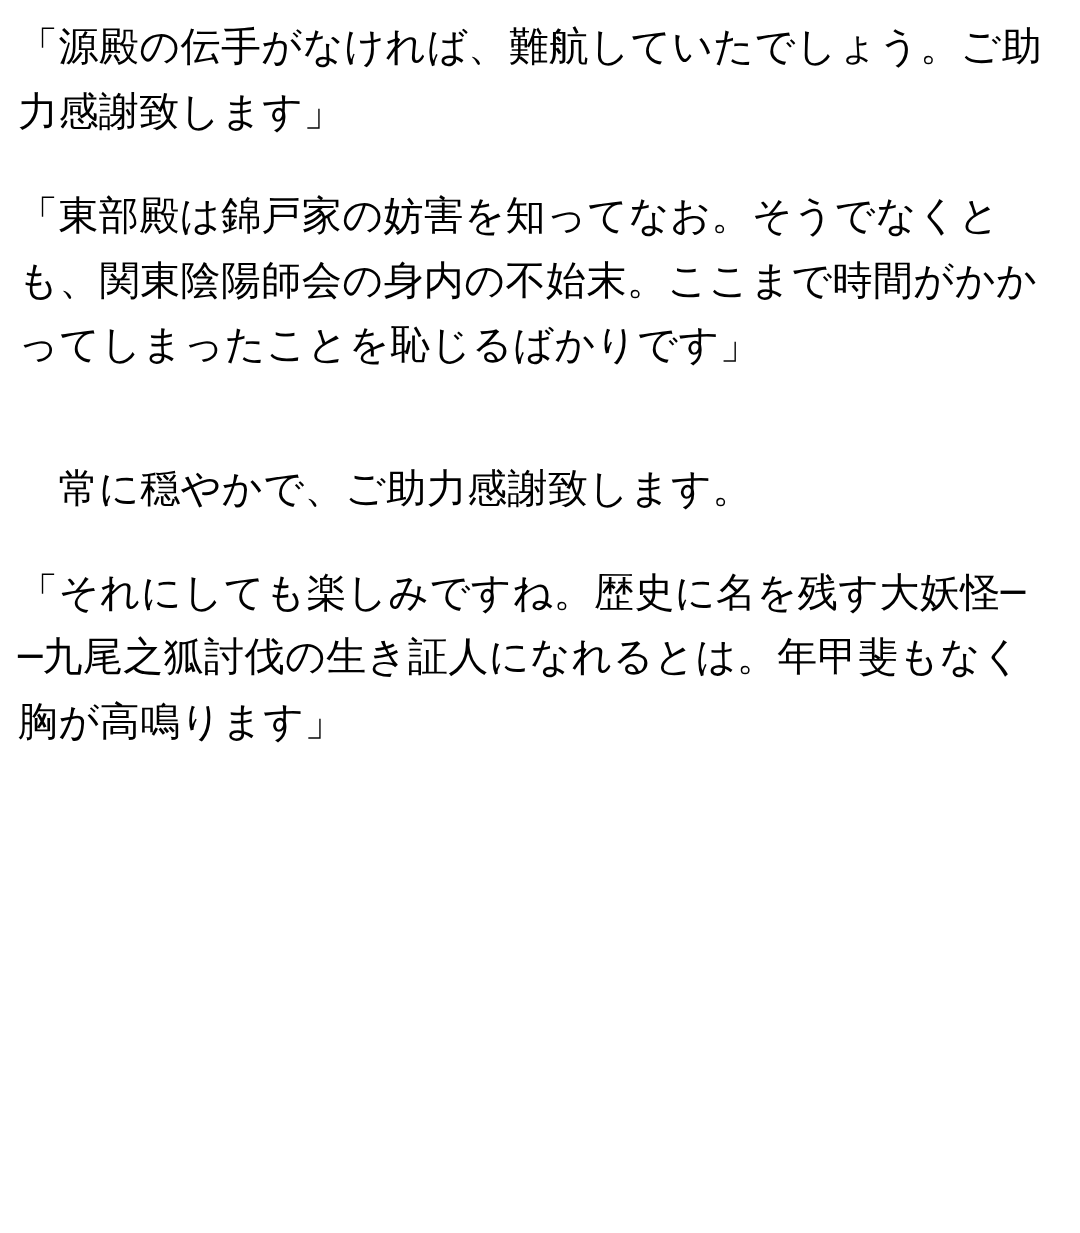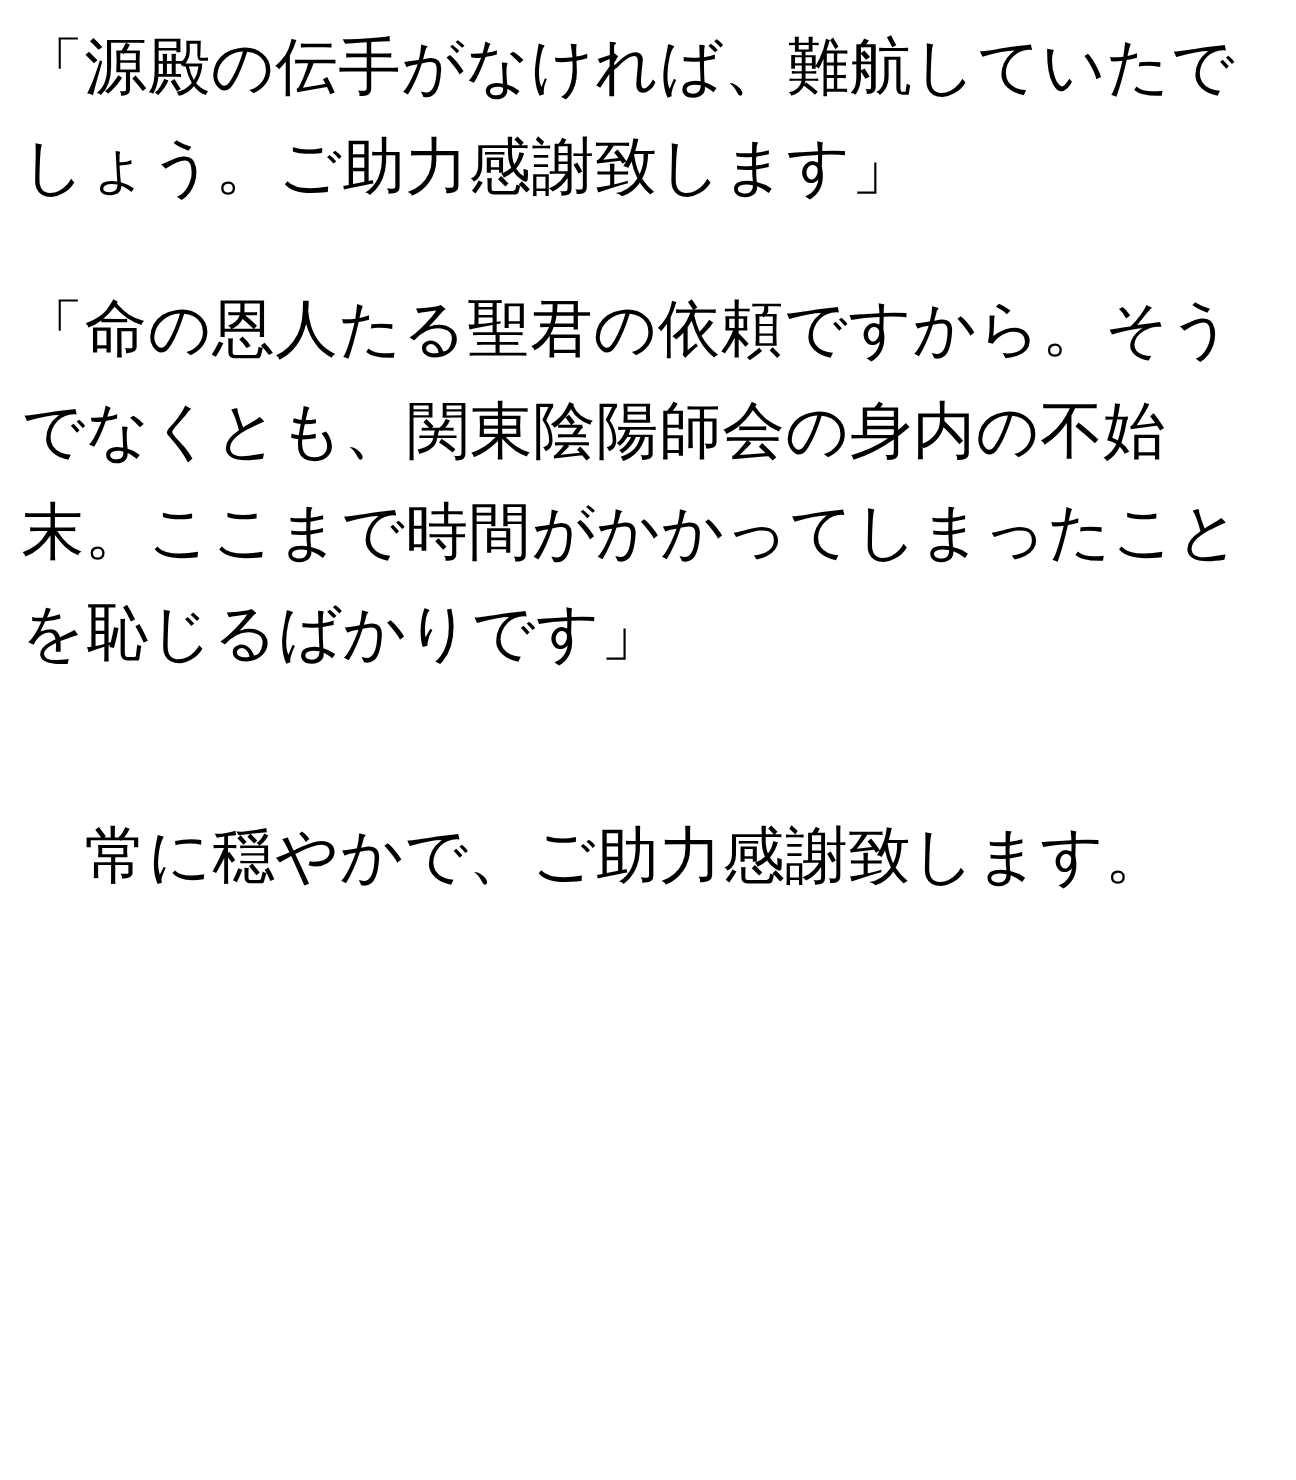--- a/index.html
+++ b/index.html
@@ -14,21 +14,21 @@
     color: #000000;
   }
   .page {
     width: 1080px;
     min-height: 1233px;
     box-sizing: border-box;
     padding: 14px 34px 10px 18px;
     background: #ffffff;
   }
   .novel-body {
-    font-size: 52px;
+    font-size: 40px;
     line-height: 1.62;
     letter-spacing: 0.01em;
     text-align: left;
     word-break: break-all;
   }
   .para {
     margin: 0;
     white-space: pre-wrap;
   }
   .para.blank {
@@ -36,19 +36,20 @@
     line-height: 0.98em;
   }
 </style>
 </head>
 <body>
 
 <div class="page">
   <div class="novel-body">
     <p class="para">「源殿の伝手がなければ、難航していたでしょう。ご助力感謝致します」</p>
     <p class="para blank"></p>
-    <p class="para">「命の恩人たる聖君の依頼ですから。そうでなくとも、関東陰陽師会の身内の不始末。ここまで時間がかかってしまったことを恥じるばかりです」</p>
+    <p class="para">「東部殿は錦戸家の妨害を知ってなお。そうでなくとも、関東陰陽師会の身内の不始末。ここまで時間がかかってしまったことを恥じるばかりです」</p>
     <p class="para blank"></p>
     <p class="para blank"></p>
     <p class="para">　常に穏やかで、ご助力感謝致します。</p>
     <p class="para blank"></p>
+    <p class="para">「それにしても楽しみですね。歴史に名を残す大妖怪──九尾之狐討伐の生き証人になれるとは。年甲斐もなく胸が高鳴ります」</p>
   </div>
 </div>
 
 </body></html>

